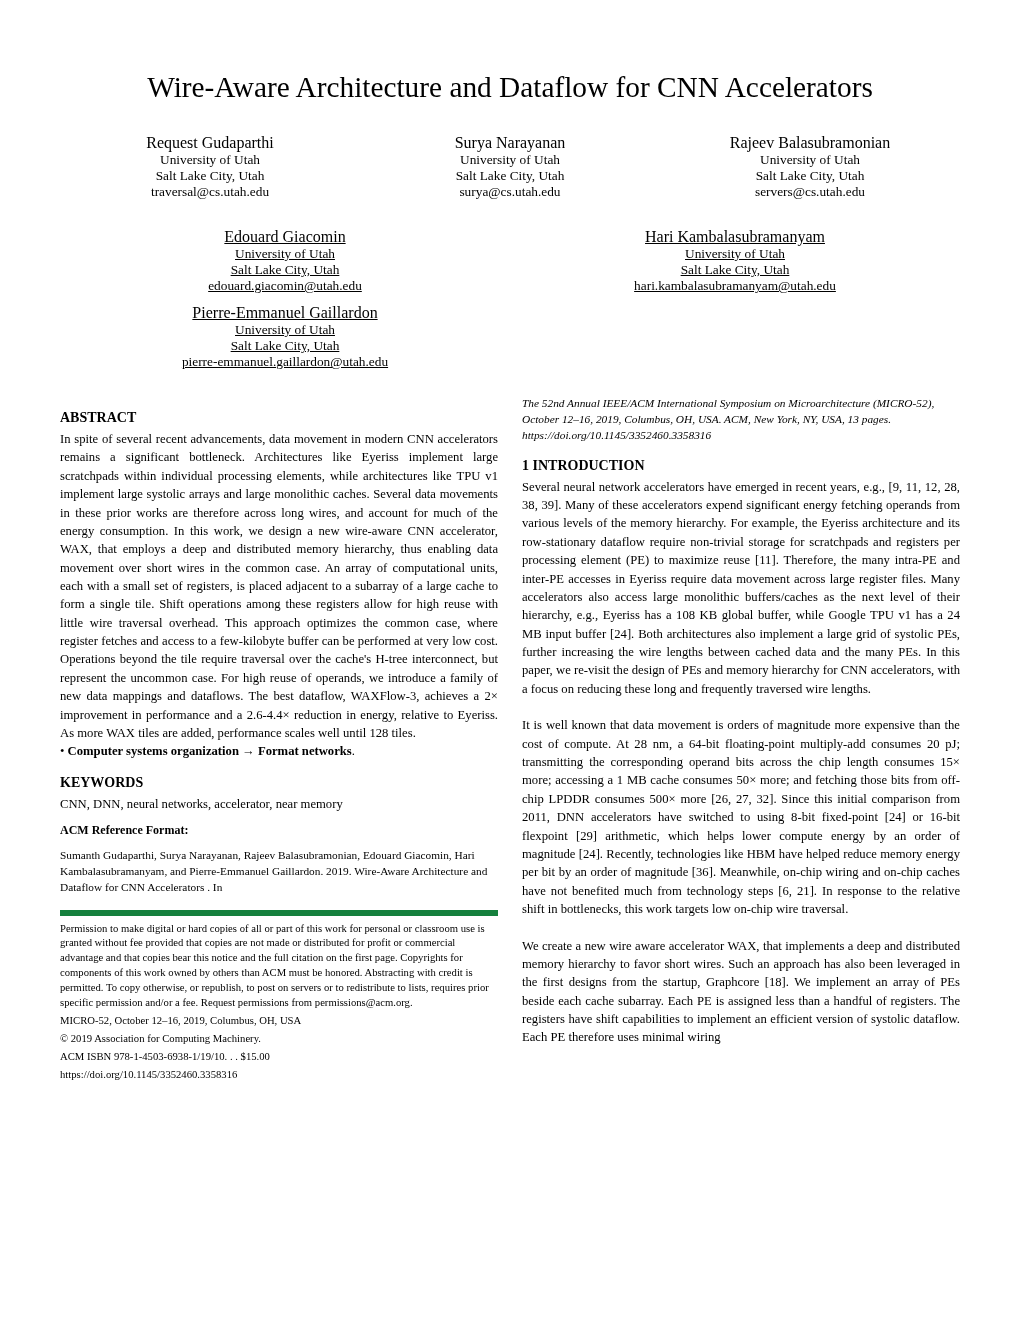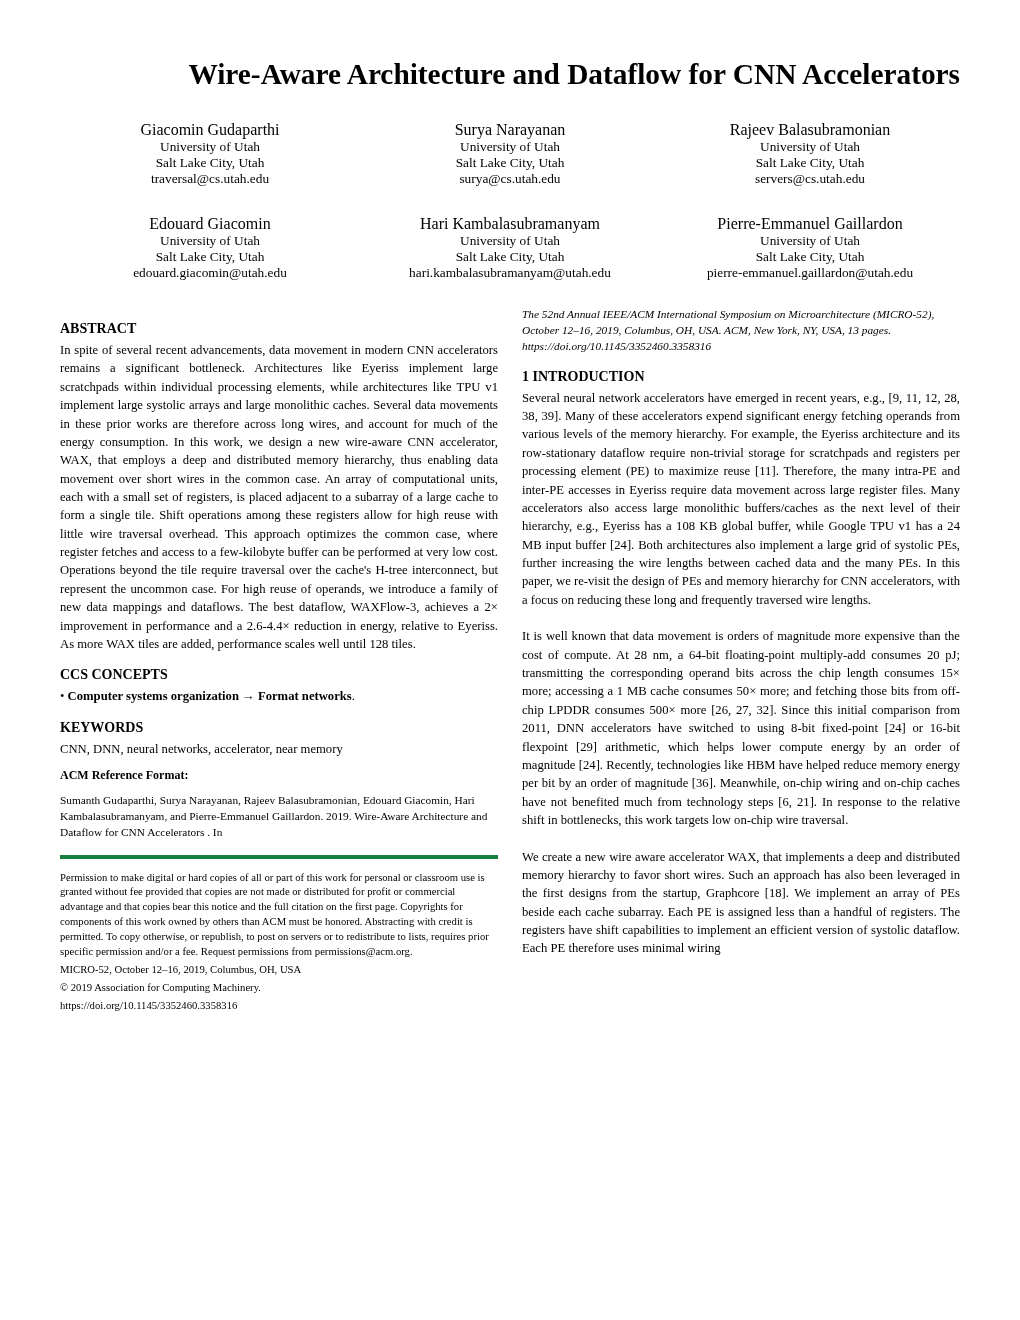--- a/index.html
+++ b/index.html
@@ -6,25 +6,25 @@
     body {
       background: #fff;
       font-family: "Times New Roman", Times, serif;
       font-size: 10pt;
       color: #000;
       width: 1020px;
       min-height: 1320px;
       padding: 40px 60px;
     }
     .paper-title {
-      text-align: right;
+      text-align: center;
       font-size: 22pt;
-      font-weight: bold;
+      font-weight: normal;
       margin-bottom: 28px;
-      margin-top: 15px;
+      margin-top: 28px;
       line-height: 1.3;
     }
     .authors-grid {
       display: grid;
       grid-template-columns: 1fr 1fr 1fr;
       text-align: center;
       margin-bottom: 18px;
     }
     .author-block {
       display: flex;
@@ -79,41 +79,42 @@
       margin-top: 10px;
     }
     .acm-ref-title {
       font-size: 9pt;
       font-weight: bold;
       margin-top: 10px;
       margin-bottom: 2px;
     }
     .footer-note {
       font-size: 8pt;
-      border-top: 4px solid #15803d;
+      border-top: 6px solid #15803d;
       margin-top: 14px;
-      padding-top: 12px;
+      padding-top: 6px;
       line-height: 1.4;
     }
     .footer-note p { margin-bottom: 3px; }
     .authors-row2 {
       display: grid;
-      grid-template-columns: 1fr 1fr 1fr;
+      grid-template-columns: 1fr 1fr;
       text-align: left;
       margin-bottom: 16px;
+      text-decoration: underline;
     }
   </style>
 </head>
 <body>
 
 <h1 class="paper-title">Wire-Aware Architecture and Dataflow for CNN Accelerators</h1>
 
 <div class="authors-grid">
   <div class="author-block">
-    <span class="author-name">Giacomin Gudaparthi</span>
+    <span class="author-name">Request Gudaparthi</span>
     <span class="author-affiliation">University of Utah</span>
     <span class="author-location">Salt Lake City, Utah</span>
     <span class="author-email">traversal@cs.utah.edu</span>
   </div>
   <div class="author-block">
     <span class="author-name">Surya Narayanan</span>
     <span class="author-affiliation">University of Utah</span>
     <span class="author-location">Salt Lake City, Utah</span>
     <span class="author-email">surya@cs.utah.edu</span>
   </div>
@@ -145,35 +146,35 @@
     <span class="author-email">pierre-emmanuel.gaillardon@utah.edu</span>
   </div>
 </div>
 
 <div class="two-col">
 
   <div>
     <div class="section-title">ABSTRACT</div>
     <div class="section-body">In spite of several recent advancements, data movement in modern CNN accelerators remains a significant bottleneck. Architectures like Eyeriss implement large scratchpads within individual processing elements, while architectures like TPU v1 implement large systolic arrays and large monolithic caches. Several data movements in these prior works are therefore across long wires, and account for much of the energy consumption. In this work, we design a new wire-aware CNN accelerator, WAX, that employs a deep and distributed memory hierarchy, thus enabling data movement over short wires in the common case. An array of computational units, each with a small set of registers, is placed adjacent to a subarray of a large cache to form a single tile. Shift operations among these registers allow for high reuse with little wire traversal overhead. This approach optimizes the common case, where register fetches and access to a few-kilobyte buffer can be performed at very low cost. Operations beyond the tile require traversal over the cache's H-tree interconnect, but represent the uncommon case. For high reuse of operands, we introduce a family of new data mappings and dataflows. The best dataflow, WAXFlow-3, achieves a 2× improvement in performance and a 2.6-4.4× reduction in energy, relative to Eyeriss. As more WAX tiles are added, performance scales well until 128 tiles.</div>
 
-    <div class="section-title">CCS CONCEPTS</div>
     <div class="section-body">
       • <span class="bold">Computer systems organization</span> → <span class="bold">Format networks</span>.
     </div>
 
     <div class="section-title">KEYWORDS</div>
     <div class="keywords-line">CNN, DNN, neural networks, accelerator, near memory</div>
 
     <div class="acm-ref-title">ACM Reference Format:</div>
     <div class="acm-ref">Sumanth Gudaparthi, Surya Narayanan, Rajeev Balasubramonian, Edouard Giacomin, Hari Kambalasubramanyam, and Pierre-Emmanuel Gaillardon. 2019. Wire-Aware Architecture and Dataflow for CNN Accelerators . In</div>
 
     <div class="footer-note">
       <p>Permission to make digital or hard copies of all or part of this work for personal or classroom use is granted without fee provided that copies are not made or distributed for profit or commercial advantage and that copies bear this notice and the full citation on the first page. Copyrights for components of this work owned by others than ACM must be honored. Abstracting with credit is permitted. To copy otherwise, or republish, to post on servers or to redistribute to lists, requires prior specific permission and/or a fee. Request permissions from permissions@acm.org.</p>
       <p>MICRO-52, October 12–16, 2019, Columbus, OH, USA</p>
       <p>© 2019 Association for Computing Machinery.</p>
+      <p>ACM ISBN 978-1-4503-6938-1/19/10. . . $15.00</p>
       <p>https://doi.org/10.1145/3352460.3358316</p>
     </div>
   </div>
 
   <div>
     <div class="right-col-note">The 52nd Annual IEEE/ACM International Symposium on Microarchitecture (MICRO-52), October 12–16, 2019, Columbus, OH, USA. ACM, New York, NY, USA, 13 pages. https://doi.org/10.1145/3352460.3358316</div>
 
     <div class="section-title">1 INTRODUCTION</div>
     <div class="section-body">
       Several neural network accelerators have emerged in recent years, e.g., [9, 11, 12, 28, 38, 39]. Many of these accelerators expend significant energy fetching operands from various levels of the memory hierarchy. For example, the Eyeriss architecture and its row-stationary dataflow require non-trivial storage for scratchpads and registers per processing element (PE) to maximize reuse [11]. Therefore, the many intra-PE and inter-PE accesses in Eyeriss require data movement across large register files. Many accelerators also access large monolithic buffers/caches as the next level of their hierarchy, e.g., Eyeriss has a 108 KB global buffer, while Google TPU v1 has a 24 MB input buffer [24]. Both architectures also implement a large grid of systolic PEs, further increasing the wire lengths between cached data and the many PEs. In this paper, we re-visit the design of PEs and memory hierarchy for CNN accelerators, with a focus on reducing these long and frequently traversed wire lengths.

